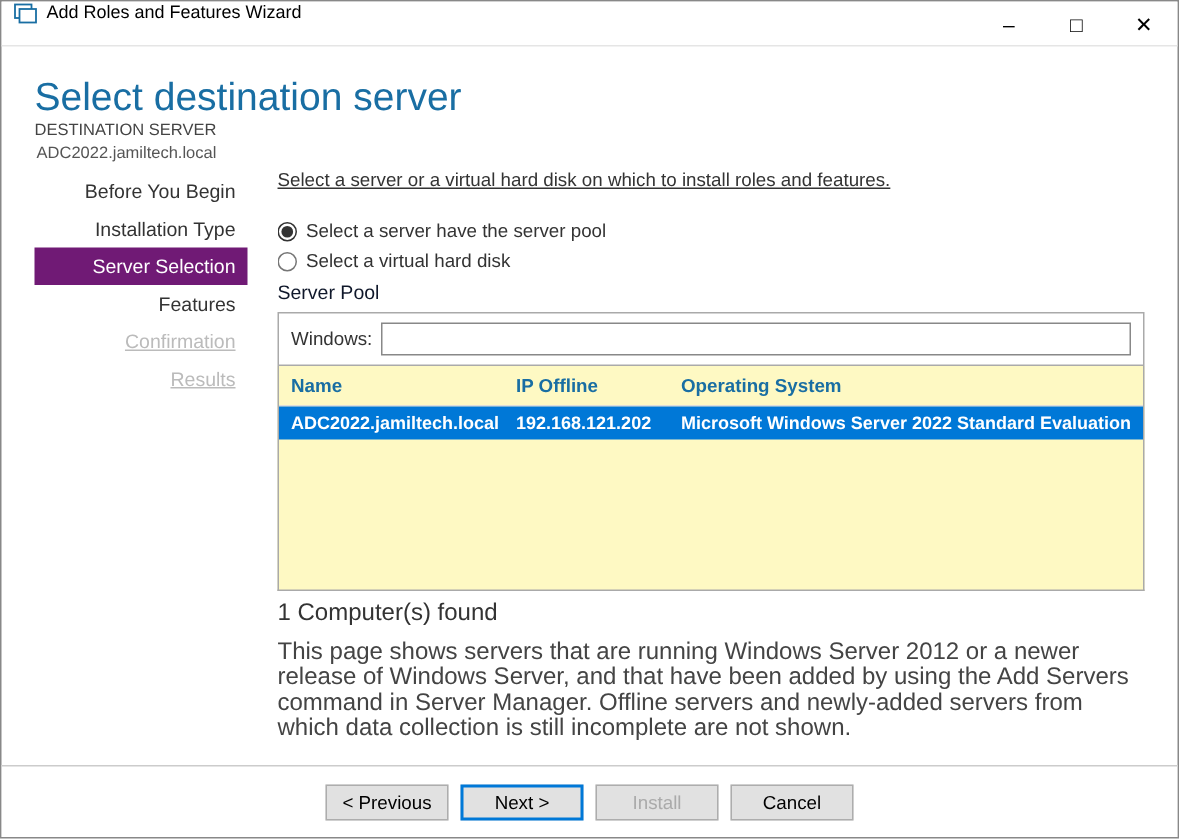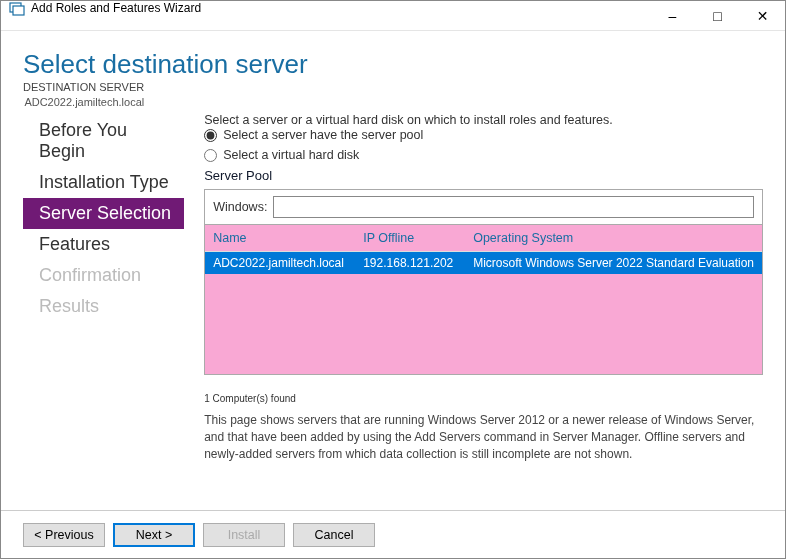--- a/index.html
+++ b/index.html
@@ -12,50 +12,50 @@
   .winbtn { width: 45px; display: flex; align-items: center; justify-content: center; font-size: 14px; font-family: "Segoe UI Symbol", sans-serif; cursor: default; }
 
   .header-area { padding: 18px 22px 10px 22px; display: flex; align-items: flex-start; flex-direction: column; }
   .page-title { font-size: 26px; font-weight: 300; color: #196ea3; flex: 1; }
   .dest-box { text-align: right; font-size: 11px; color: #555; line-height: 15px; }
   .dest-box .dest-label { color: #444; }
 
   .body-area { display: flex; padding: 0 22px; position: absolute; top: 104px; bottom: 52px; left: 0; right: 0; }
 
   .sidebar { width: 170px; padding-top: 10px; }
-  .sidebar-item { font-size: 18px; color: #333; padding: 5px 8px 5px 16px; cursor: pointer; }
+  .sidebar-item { font-size: 13px; color: #333; padding: 5px 8px 5px 16px; cursor: pointer; text-align: right; }
   .sidebar-item.active { background: #701a75; color: #fff; }
-  .sidebar-item.disabled { color: #bbb; cursor: default; }
+  .sidebar-item.disabled { color: #bbb; cursor: default; text-decoration: underline; }
 
   .main { flex: 1; padding-left: 20px; padding-top: 8px; font-size: 13px; color: #333; }
-  .instruct { margin-bottom: 1px; font-size: 12.5px; }
+  .instruct { margin-bottom: 20px; font-size: 12.5px; text-decoration: underline; }
 
   .radio-row { display: flex; align-items: center; margin-bottom: 6px; font-size: 12.5px; }
   .radio-row input { margin-right: 6px; accent-color: #333; }
 
   .pool-label { font-size: 13px; color: #0f172a; }
 
   .filter-box { border: 1px solid #aaa; padding: 6px 8px; margin-top: 6px; display: flex; align-items: center; background: #fff; }
   .filter-box label { font-size: 12.5px; margin-right: 6px; }
   .filter-box input { flex: 1; border: 1px solid #888; height: 22px; padding: 0 4px; font-size: 12px; }
 
-  .table-wrap { border: 1px solid #aaa; border-top: none; height: 150px; overflow: hidden; background: #f9a8d4; }
+  .table-wrap { border: 1px solid #aaa; border-top: none; height: 150px; overflow: hidden; background: #fef9c3; font-weight: bold; }
   .thead { display: flex; padding: 6px 8px; color: #196ea3; font-size: 12.5px; border-bottom: 1px solid #ddd; }
   .col-name { width: 150px; }
   .col-ip { width: 110px; }
   .col-os { flex: 1; }
   .trow { display: flex; padding: 4px 8px; font-size: 12px; background: #0078d7; color: #fff; }
   .trow .col-name { width: 150px; overflow: hidden; text-overflow: ellipsis; white-space: nowrap; }
   .trow .col-ip { width: 110px; }
   .trow .col-os { flex: 1; overflow: hidden; text-overflow: ellipsis; white-space: nowrap; }
 
-  .count { font-size: 10px; margin-top: 18px; }
-  .hint { font-size: 12px; color: #444; margin-top: 8px; line-height: 17px; }
+  .count { font-size: 16px; margin-top: 6px; }
+  .hint { font-size: 16px; color: #444; margin-top: 8px; line-height: 17px; }
 
-  .footer { position: absolute; bottom: 0; left: 0; right: 0; height: 48px; border-top: 1px solid #ccc; display: flex; align-items: center; justify-content: flex-start; padding: 0 22px; gap: 8px; background: #fff; }
+  .footer { position: absolute; bottom: 0; left: 0; right: 0; height: 48px; border-top: 1px solid #ccc; display: flex; align-items: center; justify-content: center; padding: 0 22px; gap: 8px; background: #fff; }
   .btn { min-width: 82px; height: 24px; font-size: 12.5px; background: #e1e1e1; border: 1px solid #adadad; cursor: pointer; }
   .btn.primary { border: 2px solid #0078d7; }
   .btn:disabled { color: #aaa; cursor: default; }
 </style>
 </head>
 <body>
 
 <div class="titlebar">
   <span class="icon-box">
     <svg width="16" height="16" viewBox="0 0 16 16">

